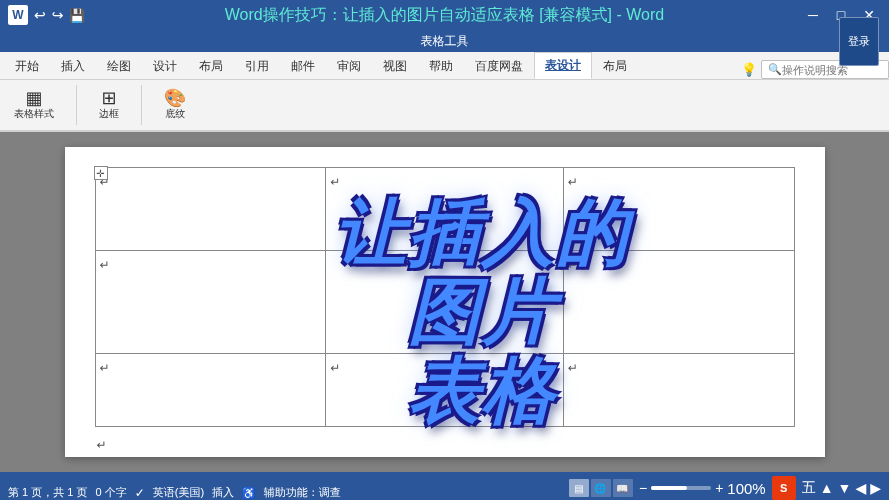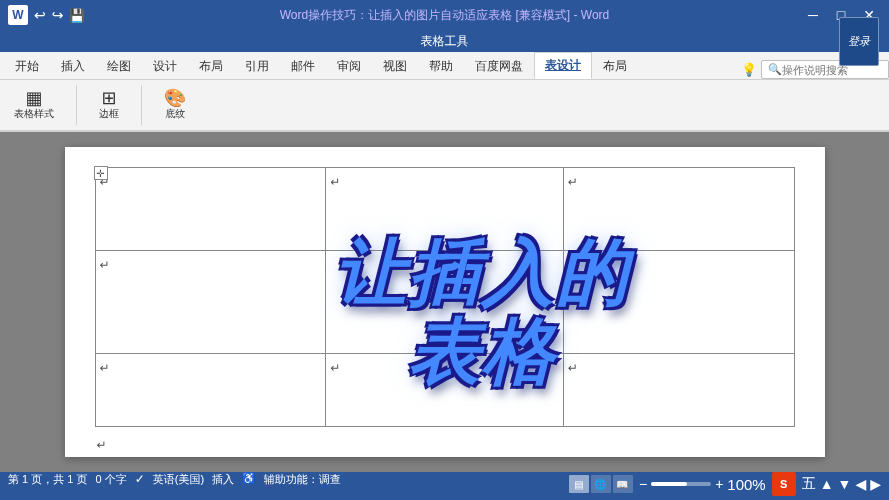--- a/index.html
+++ b/index.html
@@ -35,22 +35,22 @@
       font-weight: bold; font-size: 12px; color: #2b579a;
     }
     #title-bar-buttons {
       display: flex;
       gap: 4px;
     }
     #title-bar-center {
       position: absolute;
       left: 50%;
       transform: translateX(-50%);
-      color: #c4b5fd;
-      font-size: 12px;
+      color: #5eead4;
+      font-size: 16px;
     }
     .title-win-btn {
       color: white;
       font-size: 14px;
       width: 24px; height: 24px;
       display: flex; align-items: center; justify-content: center;
       cursor: pointer;
     }
 
     
@@ -71,21 +71,20 @@
       font-size: 12px;
     }
     #login-btn {
       background: #1e4a8a;
       color: white;
       border: 1px solid rgba(255,255,255,0.4);
       padding: 16px 8px;
       font-size: 11px;
       cursor: pointer;
       border-radius: 2px;
-      font-style: italic;
     }
 
     
     #menu-tabs {
       height: 28px;
       background: #f3f3f3;
       border-bottom: 1px solid #d0d0d0;
       display: flex;
       align-items: flex-end;
       padding-left: 4px;
@@ -233,21 +232,21 @@
       z-index: 5;
       letter-spacing: 2px;
       margin-top: 10px;
     }
 
     
     #status-bar {
       height: 28px;
       background: #2b579a;
       display: flex;
-      align-items: flex-start;
+      align-items: flex-end;
       padding: 0 8px;
       color: white;
       font-size: 11px;
       gap: 8px;
     }
     #status-bar-right {
       margin-left: auto;
       display: flex;
       align-items: center;
       gap: 6px;
@@ -398,20 +397,21 @@
         <td><span class="table-marker">↵</span></td>
         <td><span class="table-marker">↵</span></td>
       </tr>
     </tbody>
       </table>
 
     <div style="position:absolute;bottom:5px;left:32px;font-size:12px;color:#555;">↵</div>
 
     <div id="big-text">
       <div>让插入的</div>
+      <div>图片</div>
       <div>表格</div>
     </div>
 
   </div>
 </div>
 
 <div id="status-bar">
   <span>第 1 页，共 1 页</span>
   <span>0 个字</span>
   <span style="font-size:12px;">✓</span>

